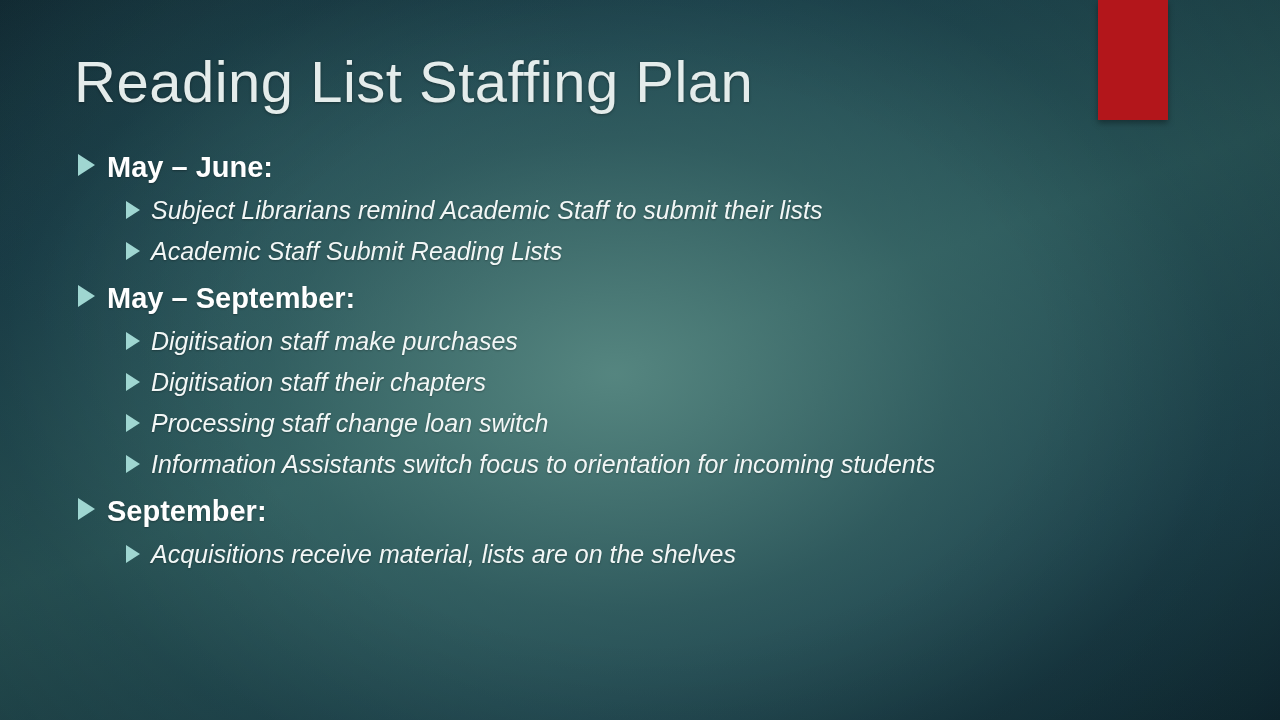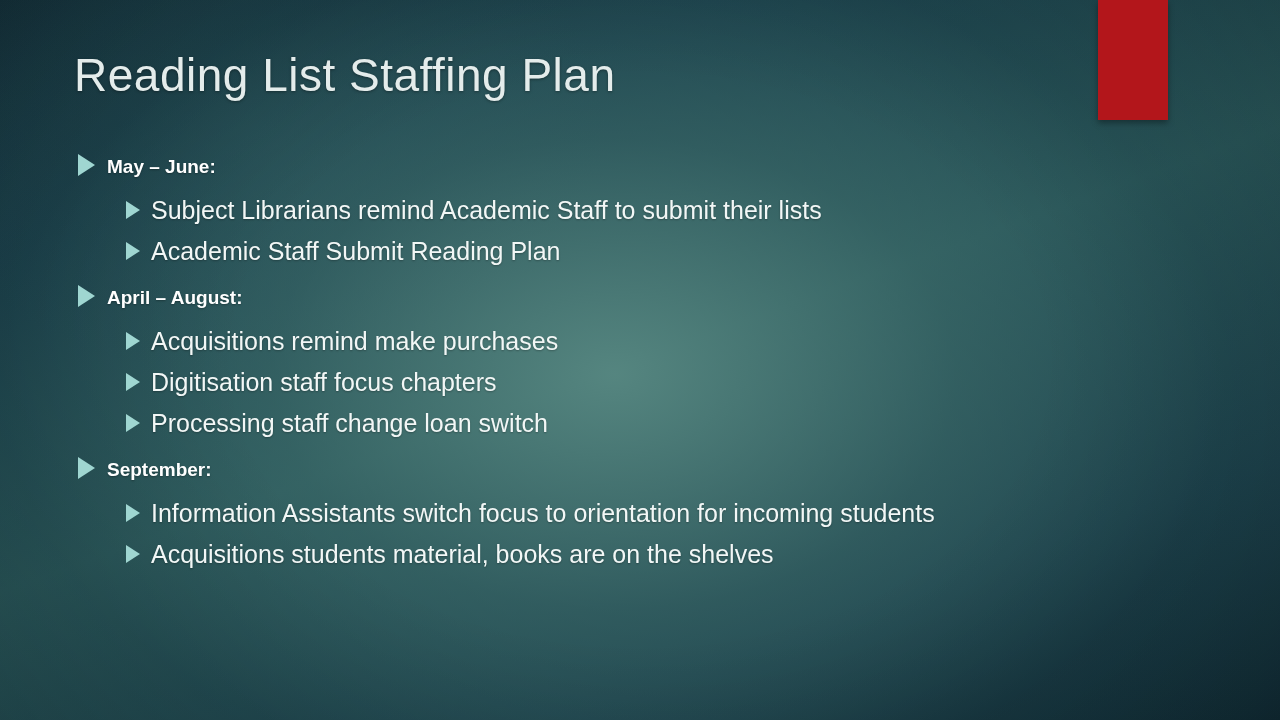--- a/index.html
+++ b/index.html
@@ -37,21 +37,21 @@
     width: 70px;
     height: 120px;
     background: #b3161b;
     box-shadow: 0 3px 6px rgba(0,0,0,0.35);
     z-index: 3;
   }
   .title {
     position: absolute;
     left: 74px;
     top: 48px;
-    font-size: 46px;
+    font-size: 58px;
     font-weight: 300;
     letter-spacing: 0.5px;
     color: #e4eceb;
     text-shadow: 0 1px 3px rgba(0,0,0,0.35);
     z-index: 2;
     white-space: nowrap;
   }
   .content {
     position: absolute;
     left: 78px;
@@ -72,21 +72,21 @@
     width: 0;
     height: 0;
     border-top: 11px solid transparent;
     border-bottom: 11px solid transparent;
     border-left: 17px solid #9fd6d1;
     margin-top: 8px;
     margin-right: 12px;
     flex: 0 0 auto;
   }
   .lvl1 .txt {
-    font-size: 19px;
+    font-size: 29px;
     font-weight: bold;
     line-height: 42px;
     color: #ffffff;
     text-shadow: 0 1px 2px rgba(0,0,0,0.3);
   }
   .lvl2 {
     margin-left: 48px;
     margin-top: 1px;
   }
   .lvl2 .tri {
@@ -98,20 +98,21 @@
     margin-top: 11px;
     margin-right: 11px;
     flex: 0 0 auto;
   }
   .lvl2 .txt {
     font-size: 25px;
     font-weight: normal;
     line-height: 40px;
     color: #f2f7f6;
     text-shadow: 0 1px 2px rgba(0,0,0,0.28);
+    font-style: italic;
   }
 </style>
 </head>
 <body>
 
 <div id="slide">
 
   <div class="accent-bar"></div>
 
   <div class="title">Reading List Staffing Plan</div>
@@ -121,47 +122,47 @@
     <div class="bullet-row lvl1">
       <span class="tri"></span>
       <span class="txt">May – June:</span>
     </div>
     <div class="bullet-row lvl2">
       <span class="tri"></span>
       <span class="txt">Subject Librarians remind Academic Staff to submit their lists</span>
     </div>
     <div class="bullet-row lvl2">
       <span class="tri"></span>
-      <span class="txt">Academic Staff Submit Reading Plan</span>
+      <span class="txt">Academic Staff Submit Reading Lists</span>
     </div>
 
     <div class="bullet-row lvl1">
       <span class="tri"></span>
-      <span class="txt">April – August:</span>
+      <span class="txt">May – September:</span>
     </div>
     <div class="bullet-row lvl2">
       <span class="tri"></span>
-      <span class="txt">Acquisitions remind make purchases</span>
+      <span class="txt">Digitisation staff make purchases</span>
     </div>
     <div class="bullet-row lvl2">
       <span class="tri"></span>
-      <span class="txt">Digitisation staff focus chapters</span>
+      <span class="txt">Digitisation staff their chapters</span>
     </div>
     <div class="bullet-row lvl2">
       <span class="tri"></span>
       <span class="txt">Processing staff change loan switch</span>
     </div>
 
+    <div class="bullet-row lvl2">
+      <span class="tri"></span>
+      <span class="txt">Information Assistants switch focus to orientation for incoming students</span>
+    </div>
     <div class="bullet-row lvl1">
       <span class="tri"></span>
       <span class="txt">September:</span>
     </div>
     <div class="bullet-row lvl2">
       <span class="tri"></span>
-      <span class="txt">Information Assistants switch focus to orientation for incoming students</span>
-    </div>
-    <div class="bullet-row lvl2">
-      <span class="tri"></span>
-      <span class="txt">Acquisitions students material, books are on the shelves</span>
+      <span class="txt">Acquisitions receive material, lists are on the shelves</span>
     </div>
 
   </div>
 </div>
 
 </body></html>

